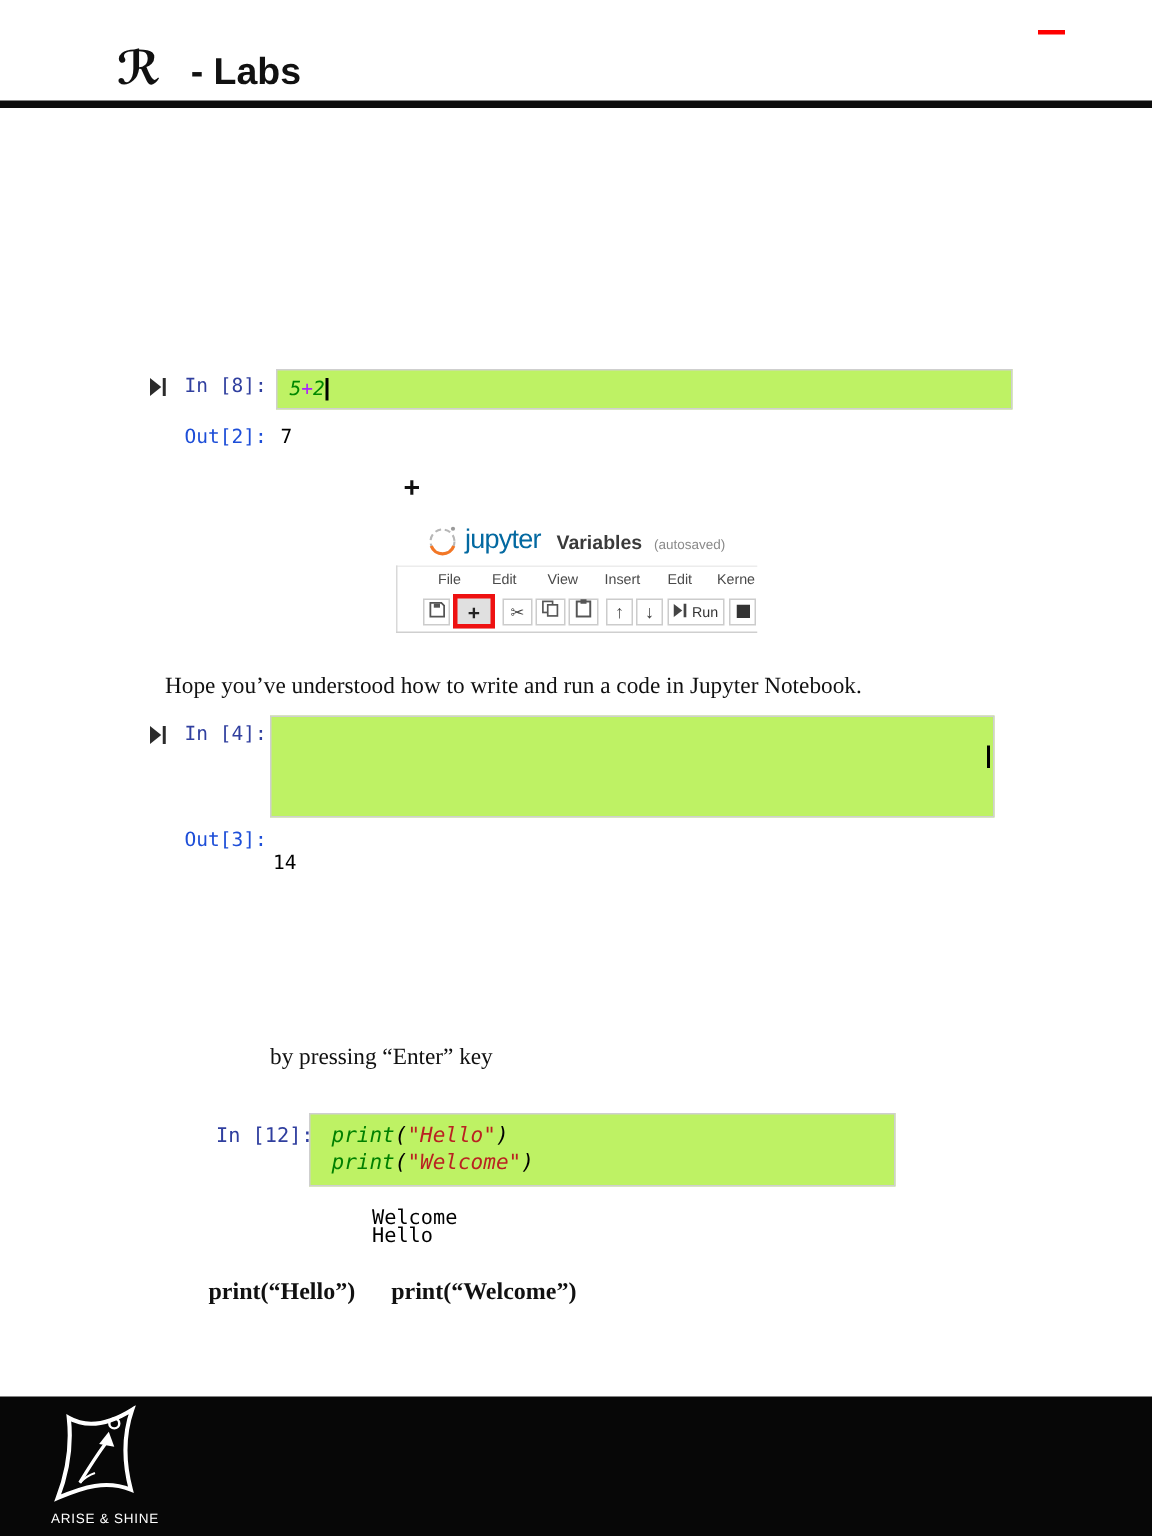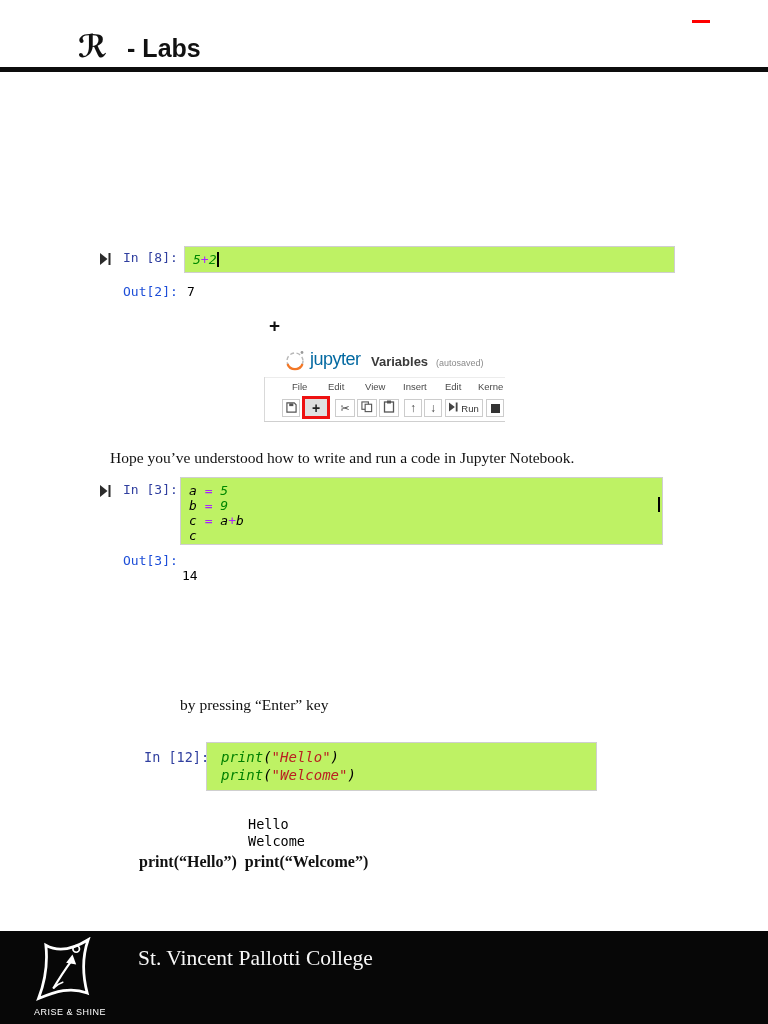--- a/index.html
+++ b/index.html
@@ -46,21 +46,21 @@
   #cell2-code{position:absolute;left:8px;top:5px;}
   #cell2-cursor{left:477px;top:19px;height:15px;}
   #cell2-outp{left:123px;top:553px;}
   #cell2-outv{left:182px;top:568px;}
 
   #cell3-prompt{left:144px;top:749px;font-size:13.5px;}
   #cell3-box{left:206px;top:742px;width:391px;height:49px;}
   #cell3-code{position:absolute;left:14px;top:5px;font-size:14px;line-height:18px;}
   .cell3-out{left:248px;color:#000;font-size:13.5px;line-height:17px;}
   #cell3-out0{top:816px;}
-  #cell3-out1{top:833px;text-align:right;}
+  #cell3-out1{top:804px;text-align:right;}
 
   
   #jfrag{left:264px;top:345px;width:241px;height:78px;overflow:hidden;background:#fff;}
   #jfrag .rel{position:absolute;}
   #jlogo-svg{left:20px;top:3px;}
   #jlogo-text{left:46px;top:4px;font-size:18px;color:#0369a1;letter-spacing:-0.5px;}
   #jnb-name{left:107px;top:9px;font-size:13px;font-weight:700;color:#3a3a3a;}
   #jautosave{left:172px;top:13px;font-size:9px;color:#8a8a8a;}
   #jmenu-topline{left:0;top:32px;width:241px;height:1px;background:#ececec;}
   #jfrag-leftline{left:0;top:32px;width:1px;height:45px;background:#d9d9d9;}
@@ -77,21 +77,21 @@
   #jb-paste{left:115px;width:20px;}
   #jb-up{left:140px;width:18px;font-size:12px;font-weight:700;}
   #jb-down{left:160px;width:18px;font-size:12px;font-weight:700;}
   #jb-run{left:181px;width:38px;font-size:9.5px;gap:3px;color:#333;}
   #jb-stop{left:222px;width:18px;}
 
   
   .serif{font-family:"Liberation Serif",serif;color:#111;}
   #hope-text{left:90px;top:449px;font-size:15.5px;margin-left:20px;}
   #enter-text{left:180px;top:696px;font-size:15.5px;}
-  #bold-print-row{left:139px;top:853px;font-size:16px;font-weight:700;display:flex;gap:8px;}
+  #bold-print-row{left:139px;top:853px;font-size:16px;font-weight:700;display:flex;gap:24px;}
 
   
   #footer-band{left:0;top:931px;width:768px;height:93px;background:#070707;}
   #footer-logo{left:30px;top:937px;}
   #footer-logo-caption{left:20px;top:1007px;width:100px;text-align:center;color:#ffffff;font-size:9px;letter-spacing:0.5px;}
   #college-text{left:138px;top:944px;font-family:"Liberation Serif",serif;color:#f7f7f7;font-size:21.5px;line-height:28px;}
 </style>
 </head>
 <body>
 
@@ -184,28 +184,22 @@
   </div>
 
 </div>
 
 <div class="abs serif" id="hope-text">Hope you’ve understood how to write and run a code in Jupyter Notebook.</div>
 
 <span class="abs" id="cell2-run"><svg width="11" height="12" viewBox="0 0 11 12">
       <polygon points="0,0 7.5,6 0,12" fill="#2b2b2b"></polygon>
       <rect x="8.5" y="0" width="2" height="12" fill="#2b2b2b"></rect>
     </svg></span>
-<span class="abs mono in-prompt" id="cell2-prompt">In [3]:</span>
+<span class="abs mono in-prompt" id="cell2-prompt">In [4]:</span>
 <div class="abs input-box" id="cell2-box">
-  <div class="code-area" id="cell2-code">
-      <div class="code-line"><span class="tok-pl">a </span><span class="tok-op">= </span><span class="tok-num">5</span></div>
-      <div class="code-line"><span class="tok-pl">b </span><span class="tok-op">= </span><span class="tok-num">9</span></div>
-      <div class="code-line"><span class="tok-pl">c </span><span class="tok-op">= </span><span class="tok-pl">a</span><span class="tok-op">+</span><span class="tok-pl">b</span></div>
-      <div class="code-line"><span class="tok-pl">c</span></div>
-    </div>
   <span class="cursor" id="cell2-cursor"></span>
 </div>
 <span class="abs mono out-prompt" id="cell2-outp">Out[3]:</span>
 <span class="abs mono out-val" id="cell2-outv">14</span>
 
 <div class="abs serif" id="enter-text">by pressing “Enter” key</div>
 
 <span class="abs mono in-prompt" id="cell3-prompt">In [12]:</span>
 <div class="abs input-box" id="cell3-box">
   <div class="code-area" id="cell3-code">
@@ -226,14 +220,13 @@
   <svg width="74" height="68" viewBox="0 0 80 74">
     <path d="M17,9 C31,17 47,13 63,3 C56,23 57,42 62,61 C44,54 28,59 9,67 C17,46 19,27 17,9 Z" fill="none" stroke="#ffffff" stroke-width="3"></path>
     <path d="M25,56 C31,46 36,38 44,27" fill="none" stroke="#ffffff" stroke-width="2.4"></path>
     <path d="M25,56 C29,52 33,50 36,49" fill="none" stroke="#ffffff" stroke-width="1.6"></path>
     <polygon points="46,19 50,30 39,28" fill="#ffffff"></polygon>
     <circle cx="50" cy="13" r="3.6" fill="none" stroke="#ffffff" stroke-width="1.8"></circle>
   </svg>
 </span>
 <div class="abs" id="footer-logo-caption">ARISE &amp; SHINE</div>
 <div class="abs" id="college-text">
-  <div>St. Vincent Pallotti College</div>
 </div>
 
 </body></html>

